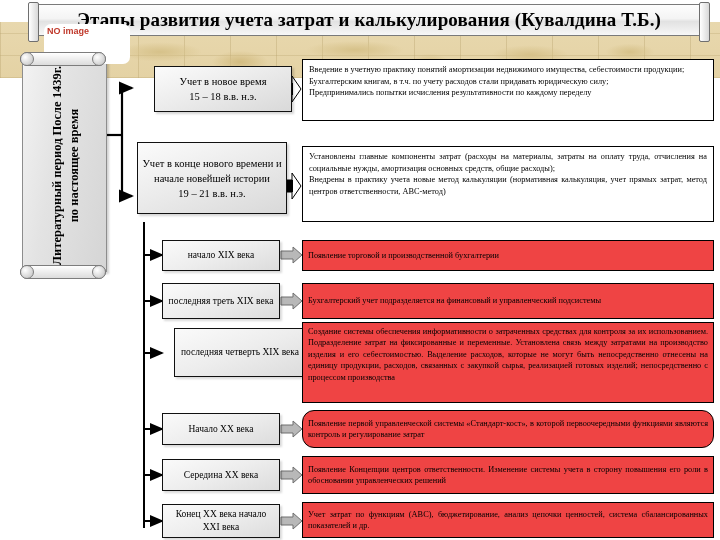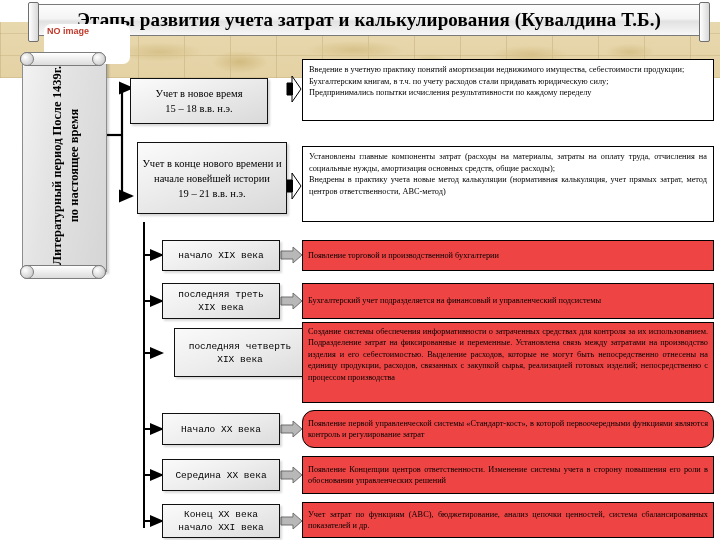--- a/index.html
+++ b/index.html
@@ -152,21 +152,21 @@
     align-items: center;
     justify-content: center;
     text-align: center;
     font-size: 10.5px;
     color: #000;
     line-height: 15px;
     padding: 2px 4px;
     z-index: 4;
     box-shadow: 2px 2px 2px rgba(0,0,0,.16);
   }
-  .era-box.b1 { left: 130px; top: 66px;  width: 138px; height: 46px; margin-top: 12px; }
+  .era-box.b1 { left: 154px; top: 66px;  width: 138px; height: 46px; }
   .era-box.b2 { left: 137px; top: 142px; width: 150px; height: 72px; }
 
   
   .desc-panel {
     position: absolute;
     background: #ffffff;
     border: 1px solid #000;
     box-sizing: border-box;
     padding: 4px 6px;
     font-size: 8.3px;
@@ -187,21 +187,20 @@
     display: flex;
     align-items: center;
     justify-content: center;
     text-align: center;
     font-size: 9.5px;
     color: #000;
     line-height: 13px;
     padding: 2px 4px;
     z-index: 4;
     box-shadow: 2px 2px 2px rgba(0,0,0,.15);
-    font-family: Liberation Mono, monospace;
   }
   .period-desc {
     position: absolute;
     background: #ef4444;
     border: 1px solid #000;
     box-sizing: border-box;
     padding: 3px 5px;
     font-size: 8.3px;
     line-height: 11.4px;
     color: #000;

